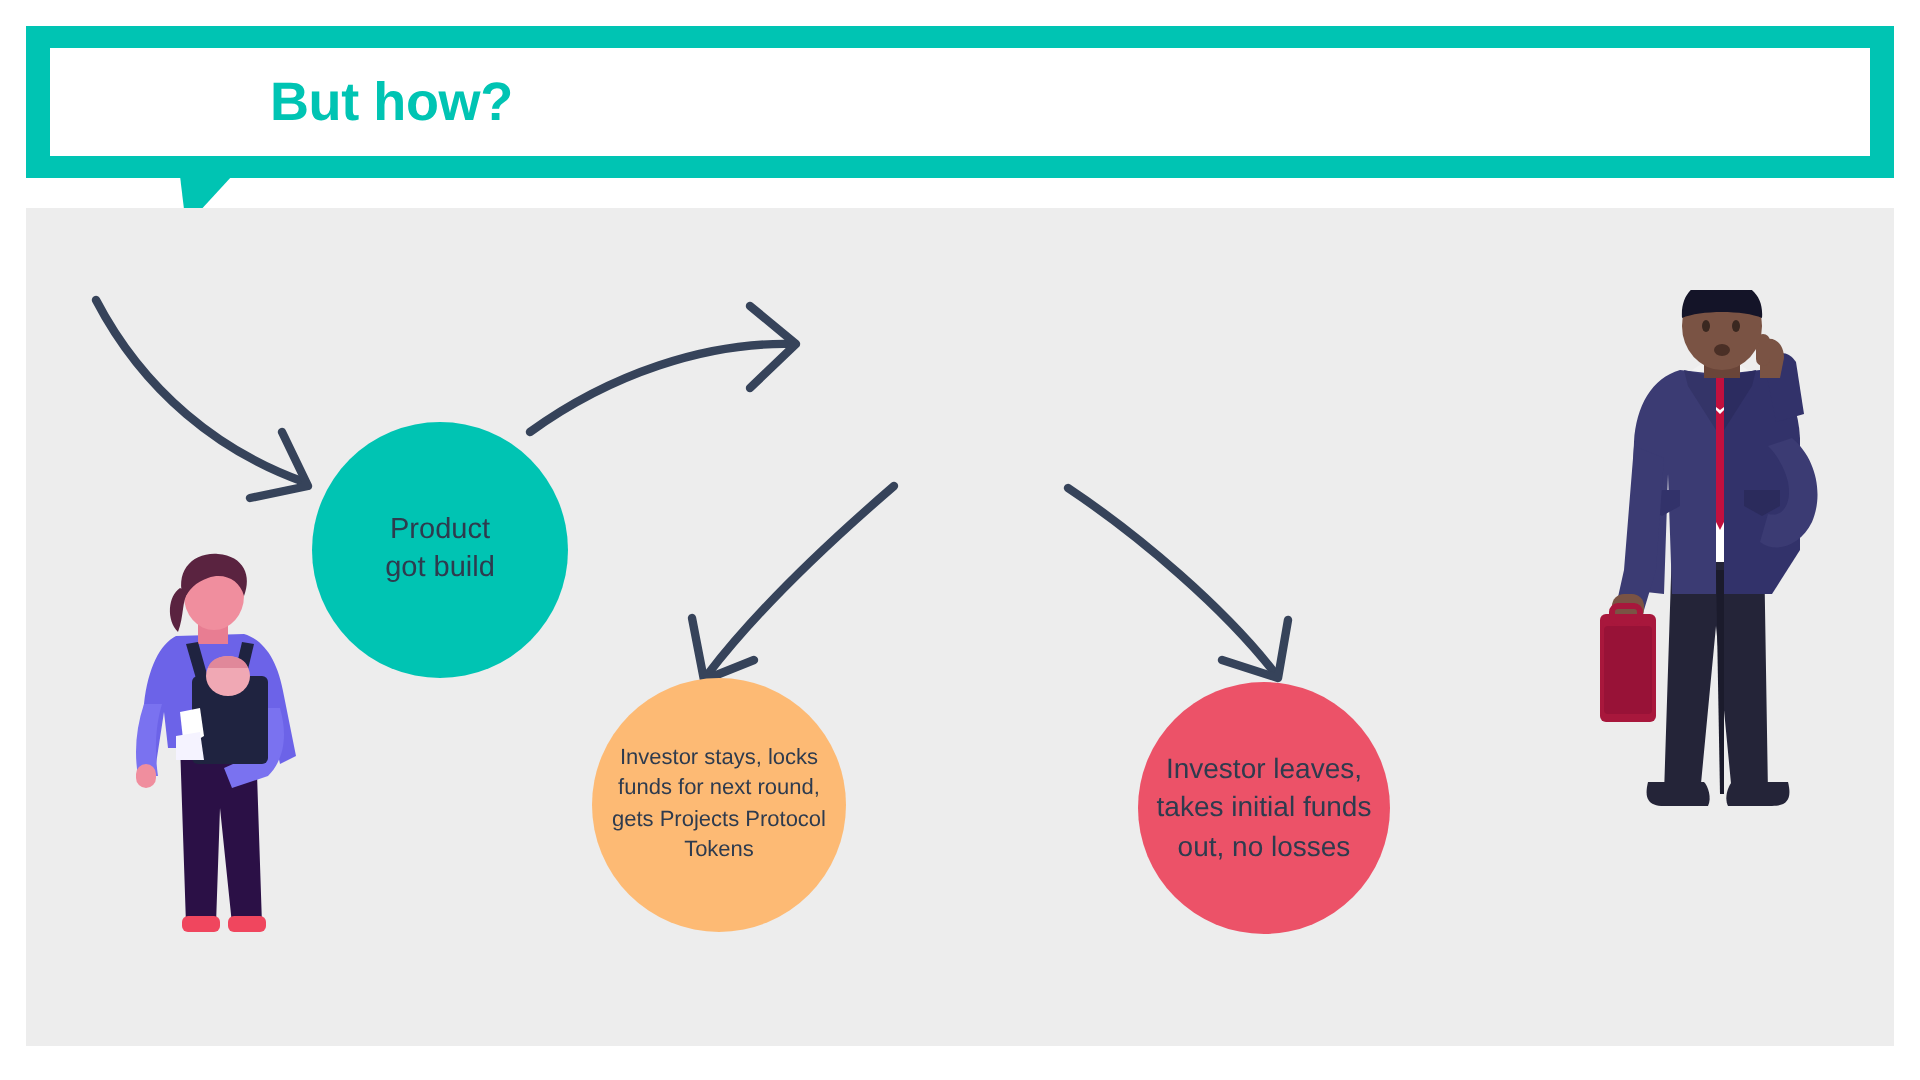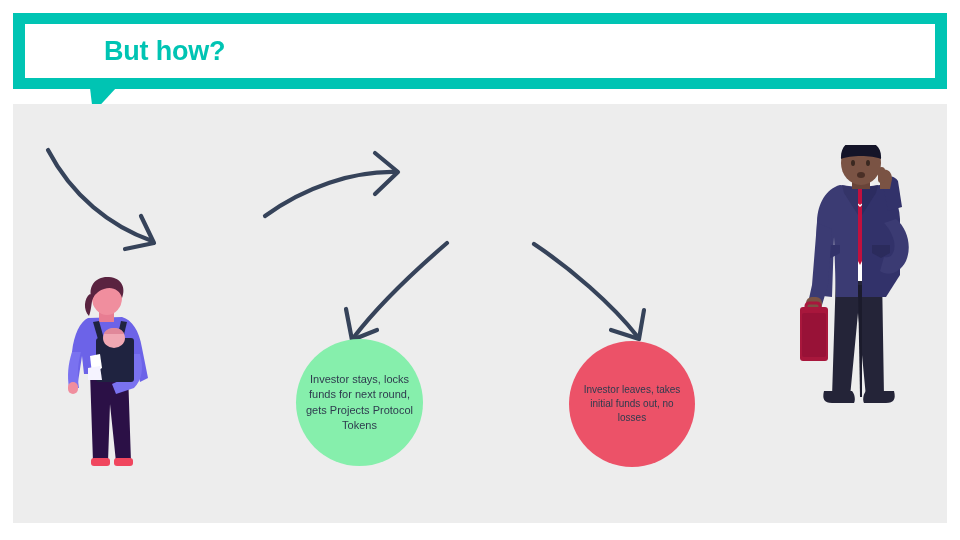--- a/index.html
+++ b/index.html
@@ -33,21 +33,21 @@
     box-sizing: border-box;
     padding: 11px 12px;
   }
   #title-bubble-inner {
     width: 100%;
     height: 100%;
     background: #ffffff;
     box-sizing: border-box;
     display: flex;
     align-items: center;
-    padding-left: 79px;
+    padding-left: 110px;
   }
   #title-text {
     color: #00C4B3;
     font-size: 27px;
     font-weight: bold;
     letter-spacing: -0.2px;
     white-space: nowrap;
   }
   #title-tail {
     position: absolute;
@@ -110,32 +110,32 @@
     height: 126px;
     background: #66E8C4;
   }
   #node-milestone .node-label { font-size: 14.5px; }
 
   #node-stay {
     left: 296px;
     top: 339px;
     width: 127px;
     height: 127px;
-    background: #86efac;
+    background: #fdba74;
   }
   #node-stay .node-label { font-size: 11px; line-height: 1.38; }
 
   #node-leave {
     left: 569px;
     top: 341px;
     width: 126px;
     height: 126px;
     background: #EC5268;
   }
-  #node-leave .node-label { font-size: 10px; line-height: 1.38; }
+  #node-leave .node-label { font-size: 14px; line-height: 1.38; }
 
   
   .character {
     position: absolute;
   }
   #character-woman {
     left: 52px;
     top: 276px;
     width: 104px;
     height: 200px;
@@ -181,20 +181,26 @@
         <path d="M346,309 L352,340 L377,330"></path>
       </g>
 
       <g>
         <path d="M534,244 C570,268 612,304 637,336"></path>
         <path d="M611,330 L639,339 L644,310"></path>
       </g>
     </g>
   </svg>
 
+  <div class="node" id="node-product">
+    <div class="node-label">
+      <span>Product</span><br>
+      <span>got build</span>
+    </div>
+  </div>
 
 
   <div class="node" id="node-stay">
     <div class="node-label">Investor stays, locks funds for next round, gets Projects Protocol Tokens</div>
   </div>
 
   <div class="node" id="node-leave">
     <div class="node-label">Investor leaves, takes initial funds out, no losses</div>
   </div>
 

